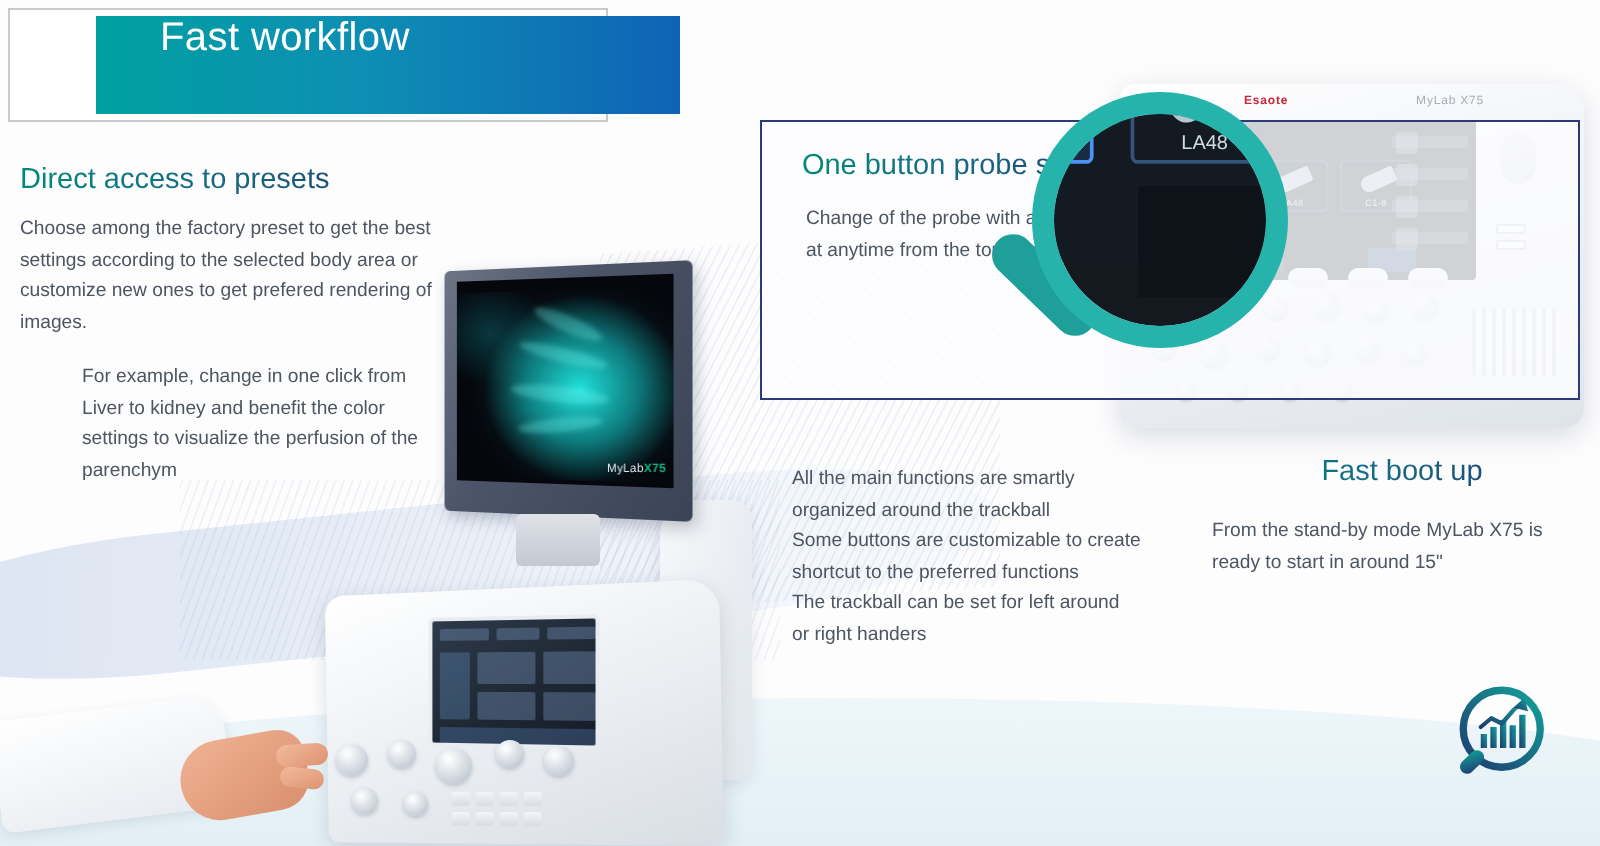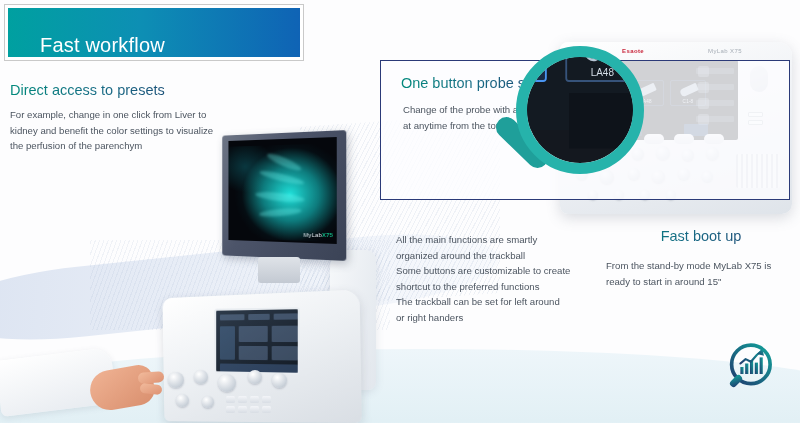--- a/index.html
+++ b/index.html
@@ -75,21 +75,21 @@
     position: absolute;
     left: 4px; top: 4px;
     width: 300px; height: 57px;
     background: #ffffff;
     border: 1px solid #c9c9c9;
     padding: 3px;
   }
   #banner {
     width: 100%; height: 100%;
     background: linear-gradient(90deg, #00a0a0 0%, #0d8fb4 45%, #0f63b5 100%);
-    display: flex; align-items: flex-end;
+    display: flex; align-items: flex-start; margin-left: 40px;
   }
   #banner-title {
     color: #ffffff;
     font-size: 20px;
     font-weight: 400;
     letter-spacing: 0.2px;
     padding-left: 32px;
   }
 
   
@@ -102,21 +102,21 @@
     color: transparent;
     -webkit-text-fill-color: transparent;
     white-space: nowrap;
   }
   .body-txt {
     font-size: 9.6px;
     line-height: 15.5px;
     color: #4c5560;
   }
   .body-txt p { margin: 0 0 12px 0; }
-  .body-txt p:last-child { margin-bottom: 0; }
+  .body-txt p:last-child { margin-bottom: 0; margin-left: 31px; }
 
   
   #col-left {
     position: absolute;
     left: 10px; top: 82px;
     width: 215px;
     z-index: 6;
   }
   #col-left .h-grad { margin-bottom: 9px; }
 
@@ -652,20 +652,21 @@
       <span class="sleeve"></span>
       <span class="palm"></span>
       <span class="finger" style="left:140px; top:26px; width:26px; height:11px; transform:rotate(-4deg);"></span>
       <span class="finger" style="left:142px; top:38px; width:22px; height:10px; transform:rotate(6deg);"></span>
     </div>
   </div>
 
   <div id="col-left">
     <div class="h-grad">Direct access to presets</div>
     <div class="body-txt">
+      <p>Choose among the factory preset to get the best settings according to the selected body area or customize new ones to get prefered rendering of images.</p>
       <p>For example, change in one click from Liver to kidney and benefit the color settings to visualize the perfusion of the parenchym</p>
     </div>
   </div>
 
   <div id="col-panel">
     <div class="body-txt">
       <div>All the main functions are smartly</div>
       <div>organized around the trackball</div>
       <div>Some buttons are customizable to create</div>
       <div>shortcut to the preferred functions</div>

